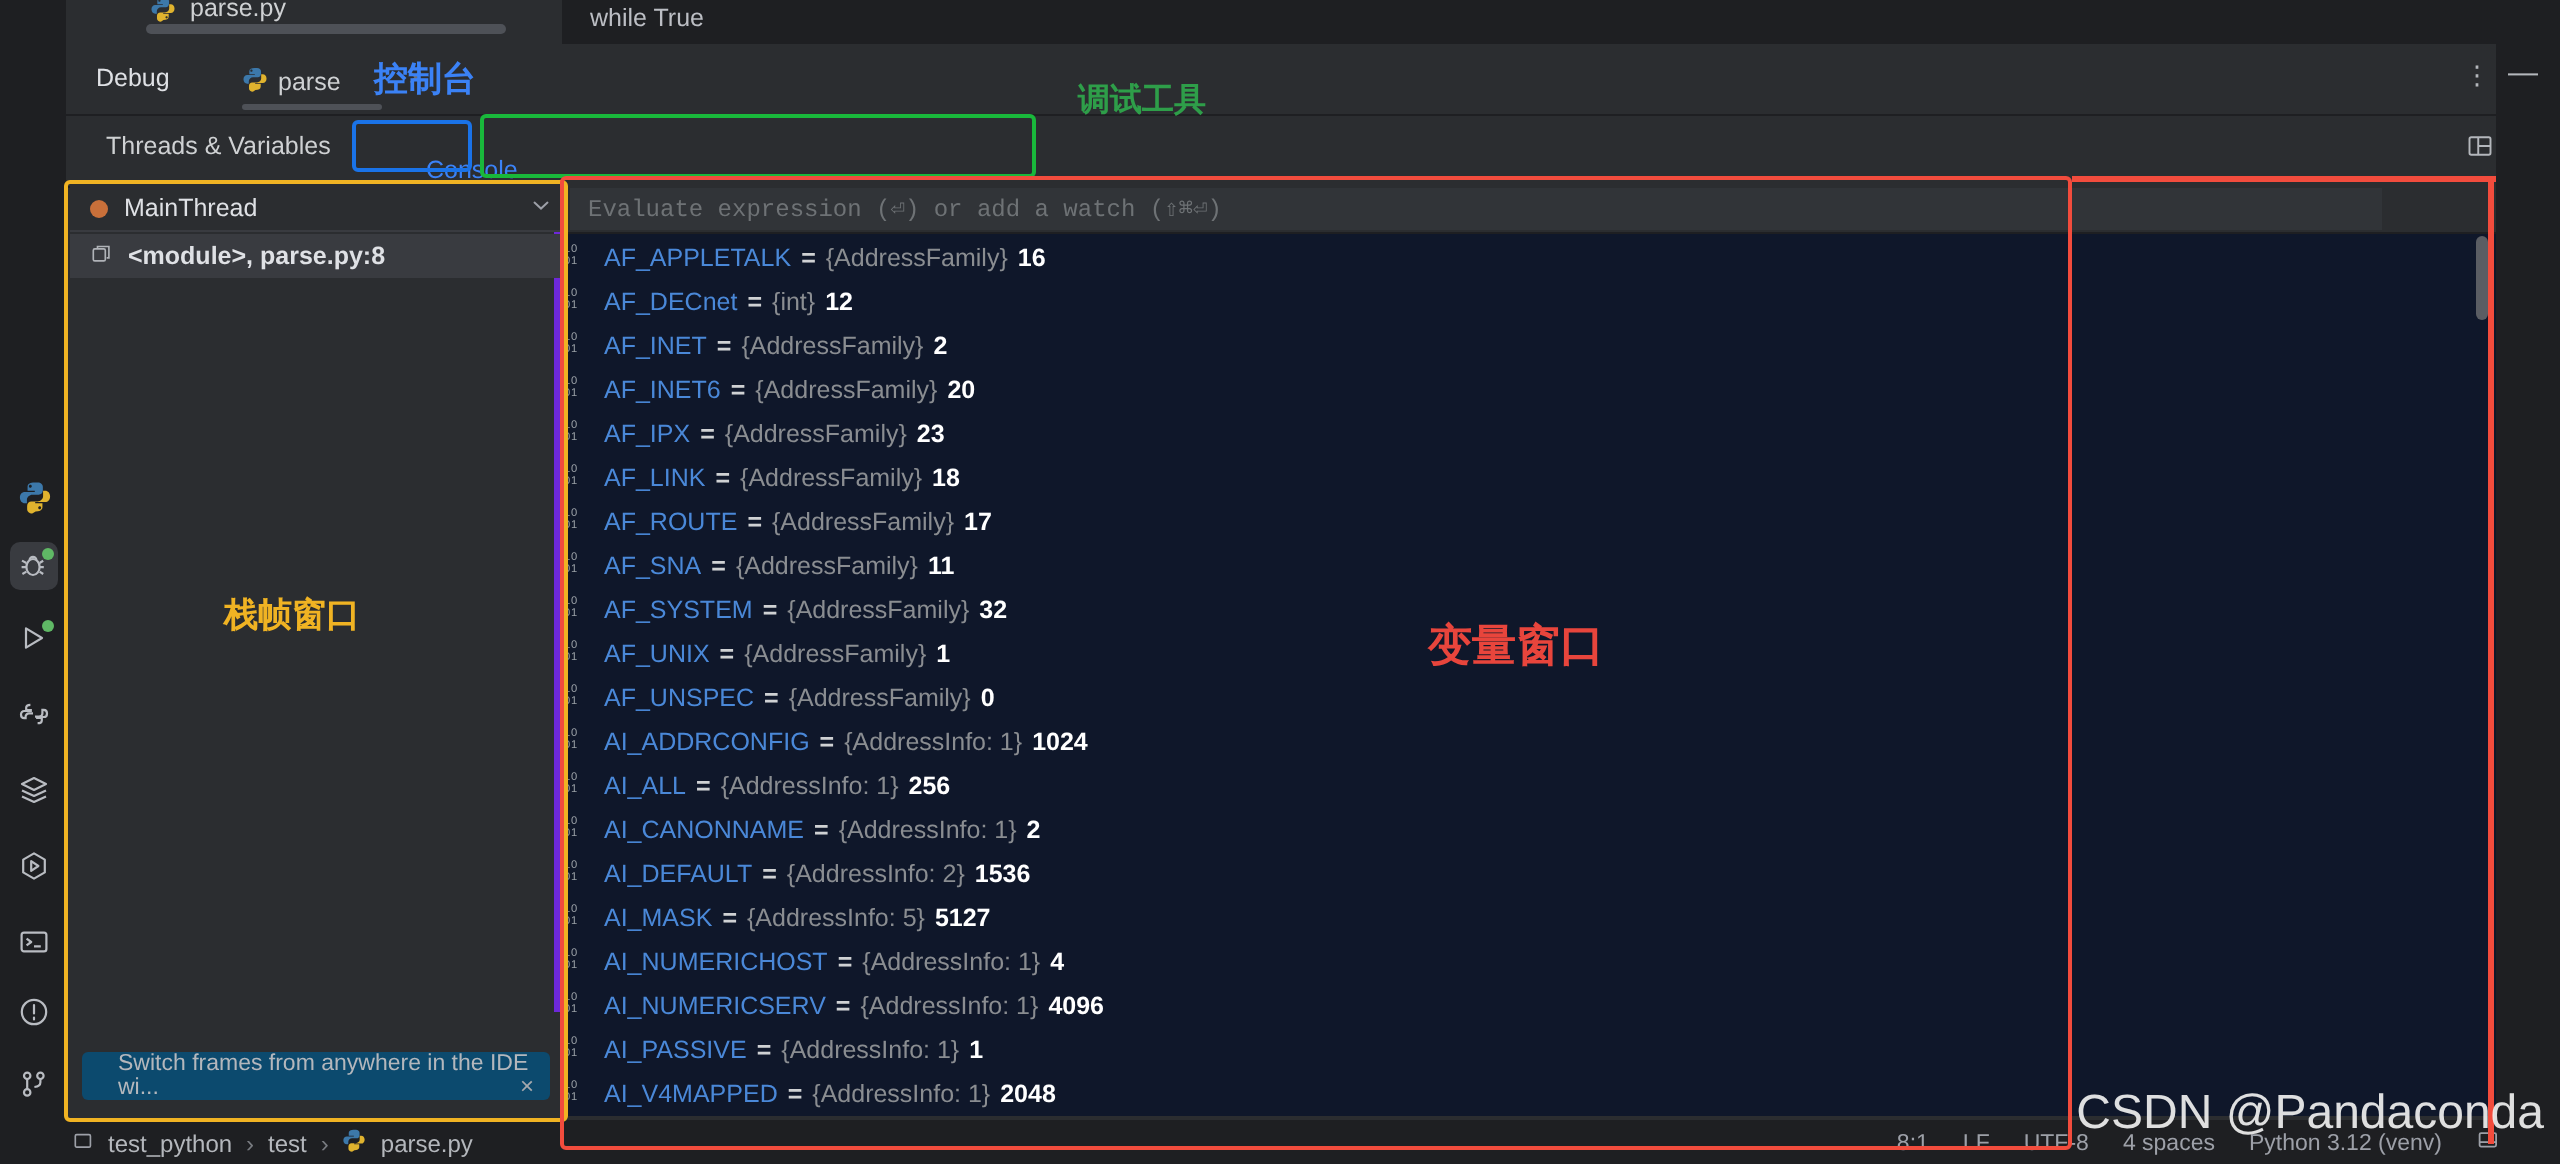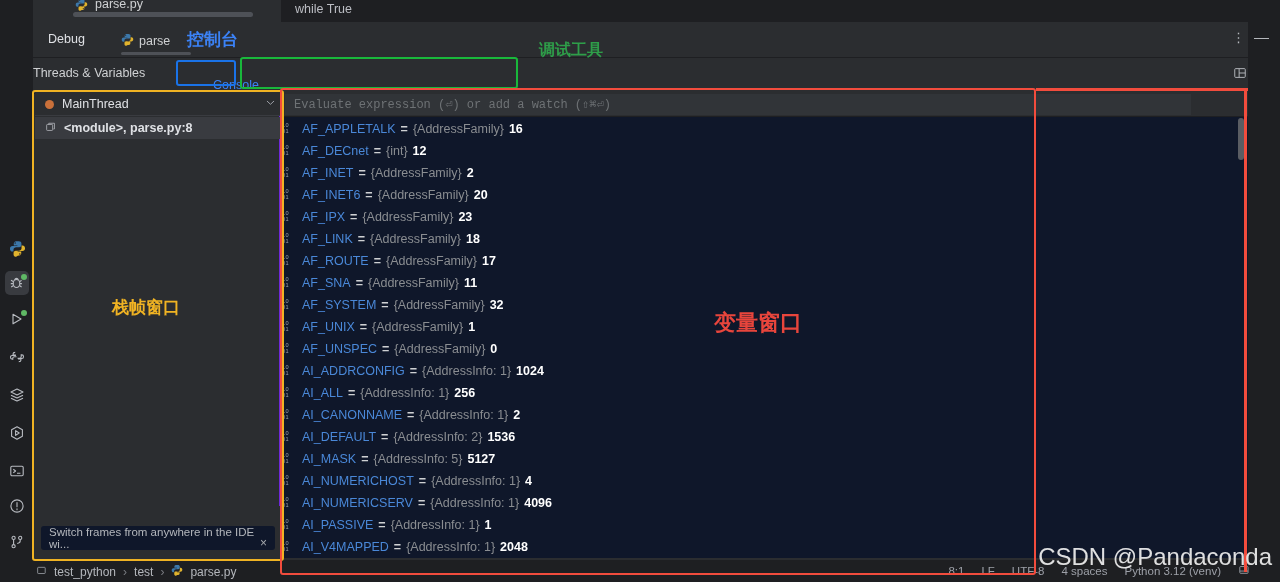--- a/index.html
+++ b/index.html
@@ -33,40 +33,40 @@
   #dbg-title { position:absolute; left:15px; top:10px; font-size:12.5px; color:#dfe1e5; }
   #dbg-run-tab { position:absolute; left:88px; top:8px; height:22px; display:flex; align-items:center; gap:5px; }
   #dbg-run-tab .lbl { color:#cfd1d3; font-size:12.5px; }
   #dbg-run-close { position:absolute; left:171px; top:9px; color:#6e7175; font-size:13px; }
   #dbg-run-underline { position:absolute; left:88px; top:30px; width:70px; height:3px; background:#4e5157; border-radius:2px; }
   #dbg-more { position:absolute; left:1199px; top:8px; color:#b4b7bc; letter-spacing:0; font-size:13px; }
   #dbg-min { position:absolute; left:1221px; top:6px; color:#b4b7bc; font-size:15px; }
 
   
   #dbg-tabs { position:absolute; left:0; top:36px; width:1215px; height:36px; border-bottom:1px solid #1e1f22; }
-  #tab-threads { position:absolute; left:0; top:8px; font-size:12.5px; color:#cfd1d3; }
+  #tab-threads { position:absolute; left:20px; top:8px; font-size:12.5px; color:#cfd1d3; }
   #tab-console { position:absolute; left:180px; top:20px; font-size:12.5px; color:#3b82f6; }
   #split-icon { position:absolute; left:1200px; top:8px; color:#b4b7bc; }
 
   
   #dbg-toolbar { position:absolute; left:243px; top:60px; width:272px; height:26px; display:flex; align-items:center; gap:0px; }
   .tb { width:26px; height:24px; display:flex; align-items:center; justify-content:center; }
   .tb-sep { width:1px; height:15px; background:#4a4c50; margin:0 5px; }
 
   
-  #frames { position:absolute; left:35px; top:92px; width:246px; height:414px; background:#2b2d30; border-right:2px solid #6d28d9; }
+  #frames { position:absolute; left:35px; top:92px; width:246px; height:414px; background:#2b2d30; border-right:4px solid #6d28d9; }
   #thread-sel { position:absolute; left:0; top:0; width:246px; height:24px; background:#2b2d30; border-bottom:1px solid #393b40; }
   #thread-dot { position:absolute; left:10px; top:8px; width:9px; height:9px; border-radius:50%; background:#c9703a; }
   #thread-lbl { position:absolute; left:27px; top:5px; font-size:12.5px; color:#dfe1e5; }
   #thread-chev { position:absolute; left:229px; top:4px; color:#9da0a8; }
   #frame-row { position:absolute; left:0; top:25px; width:246px; height:22px; background:#393b40; display:flex; align-items:center; }
   #frame-row .fi { margin-left:10px; color:#b0b3b8; }
   #frame-row .flbl { margin-left:7px; font-size:12.5px; color:#dfe1e5;font-weight:bold; }
-  #frames-hint { position:absolute; left:6px; top:434px; width:234px; height:24px; background:#0f172a;
-                 border-radius:3px; display:flex; align-items:flex-end; }
+  #frames-hint { position:absolute; left:6px; top:434px; width:234px; height:24px; background:#0c4a6e;
+                 border-radius:3px; display:flex; align-items:flex-end;padding-left:10px; }
   #frames-hint .t { margin-left:8px; font-size:11.5px; color:#b4b7bc; }
   #frames-hint .x { position:absolute; right:8px; color:#a6a9ad; font-size:12px; }
 
   
   #vars { position:absolute; left:282px; top:92px; width:966px; height:466px; background:#0f172a; }
   #eval-bar { position:absolute; left:0; top:0; width:966px; height:25px; background:#2b2d30; border-bottom:1px solid #1e1f22; }
   #eval-input { position:absolute; left:3px; top:2px; width:906px; height:21px; background:#313438;
                 display:flex; align-items:center; }
   #eval-input .ph { margin-left:9px; font-family:"Liberation Mono", monospace; font-size:12px; color:#6e7275; }
   #vars-list { position:absolute; left:0; top:26px; width:966px; height:440px; overflow:hidden; }

